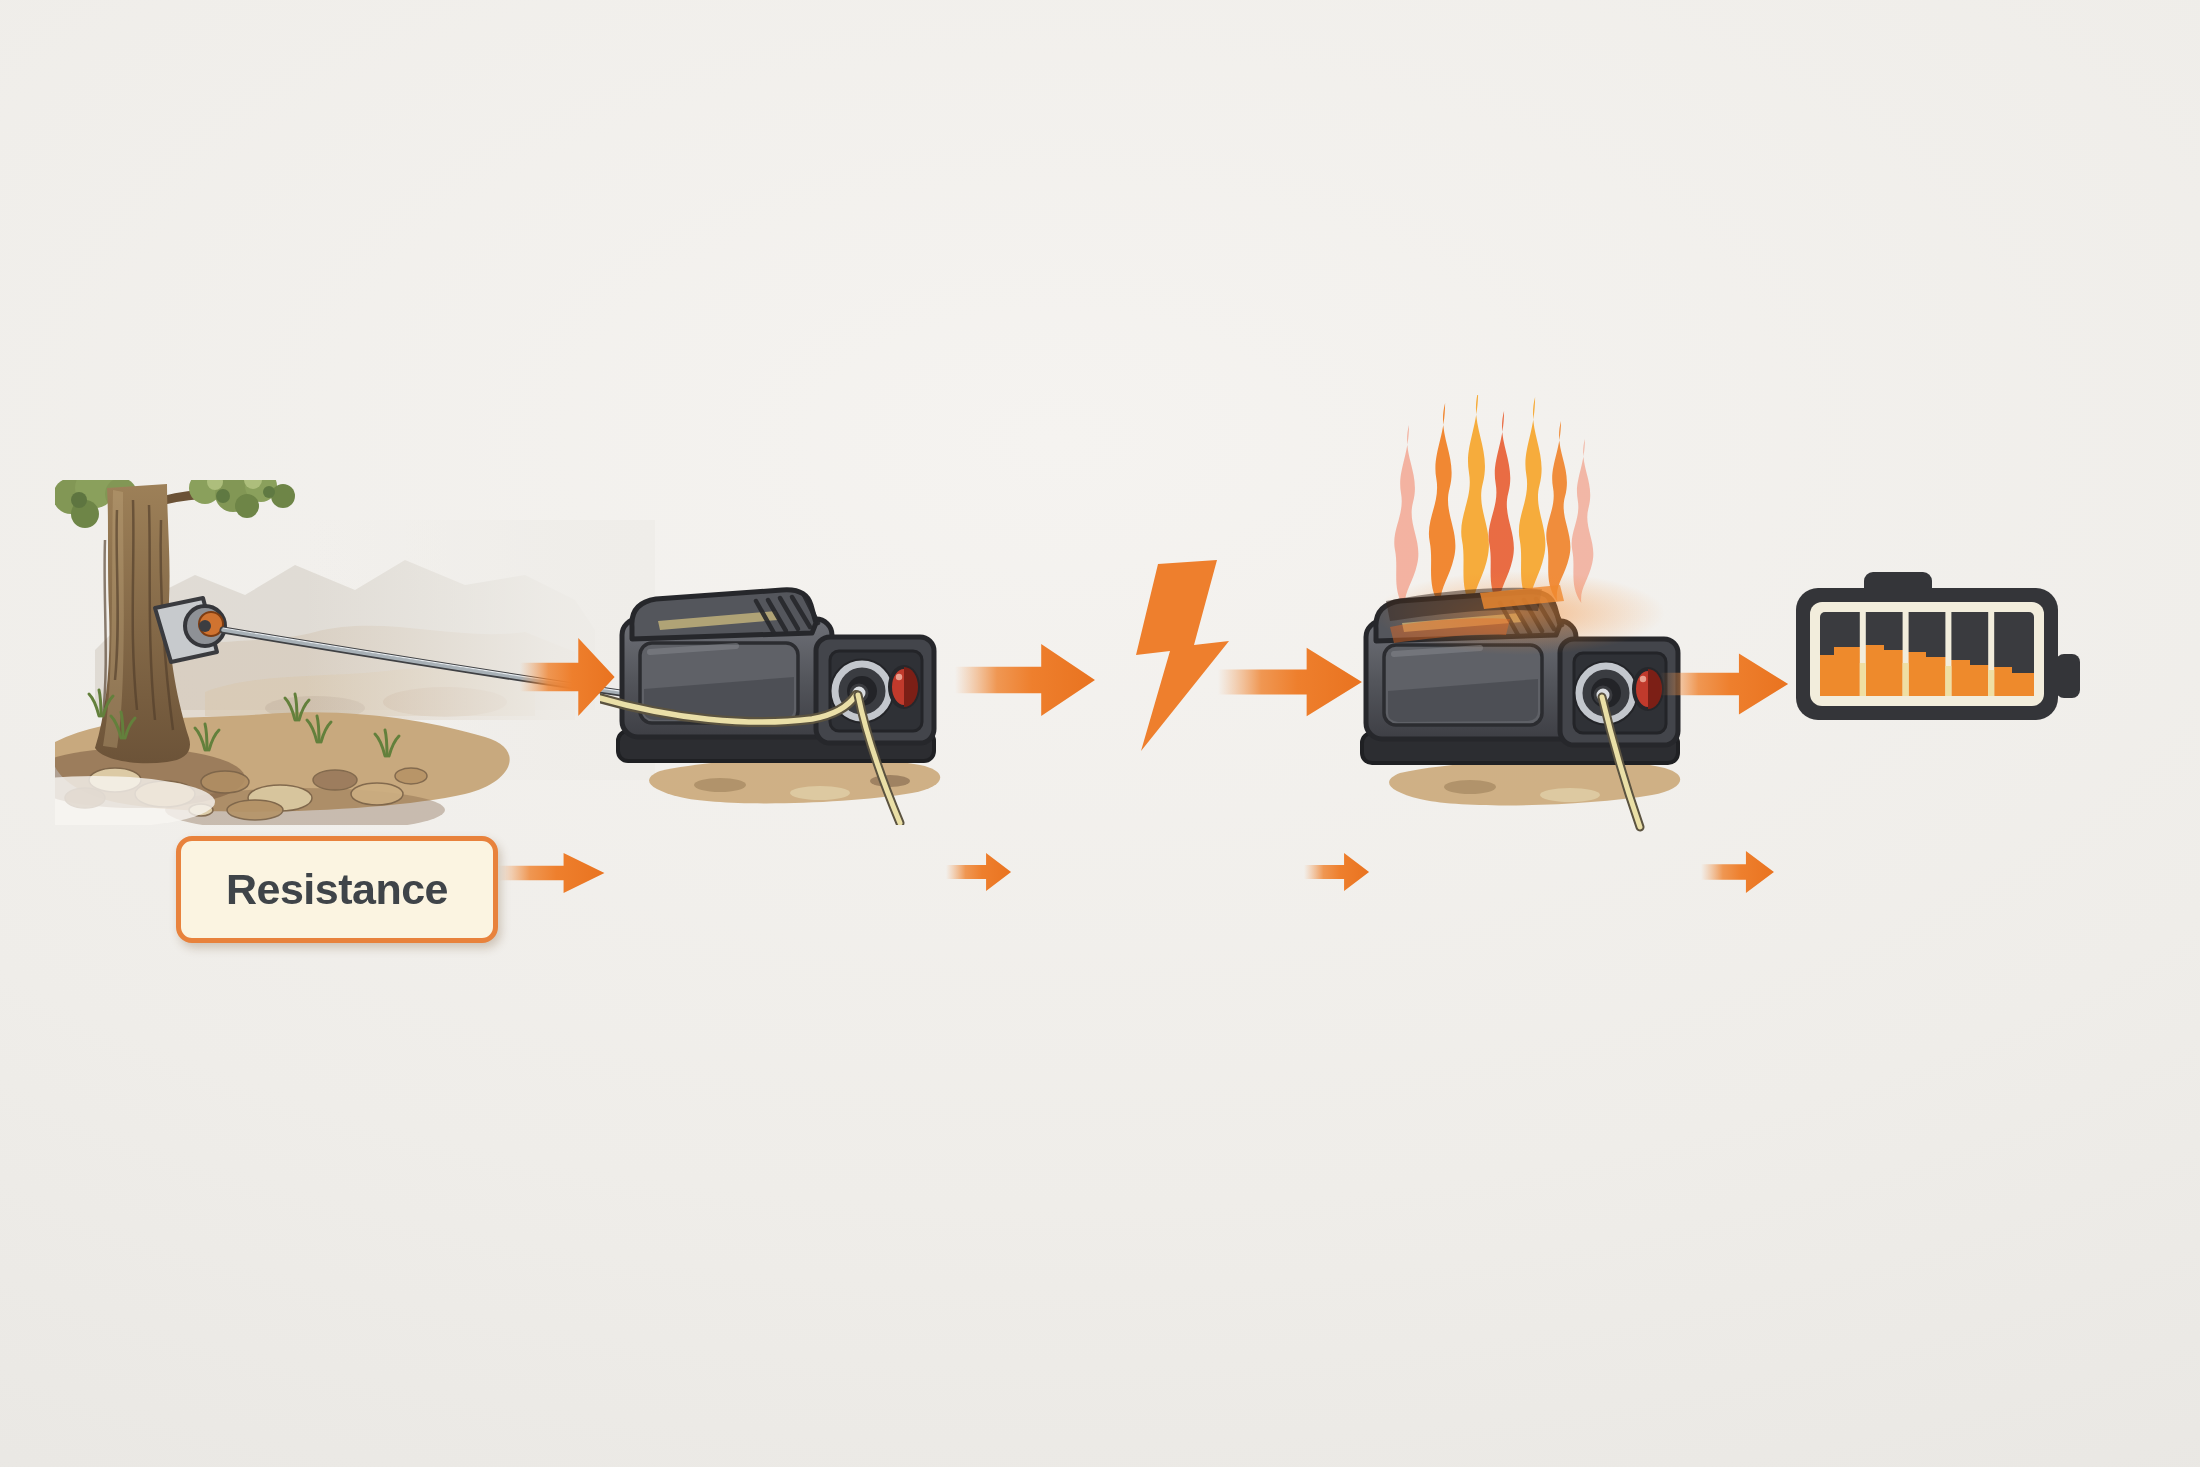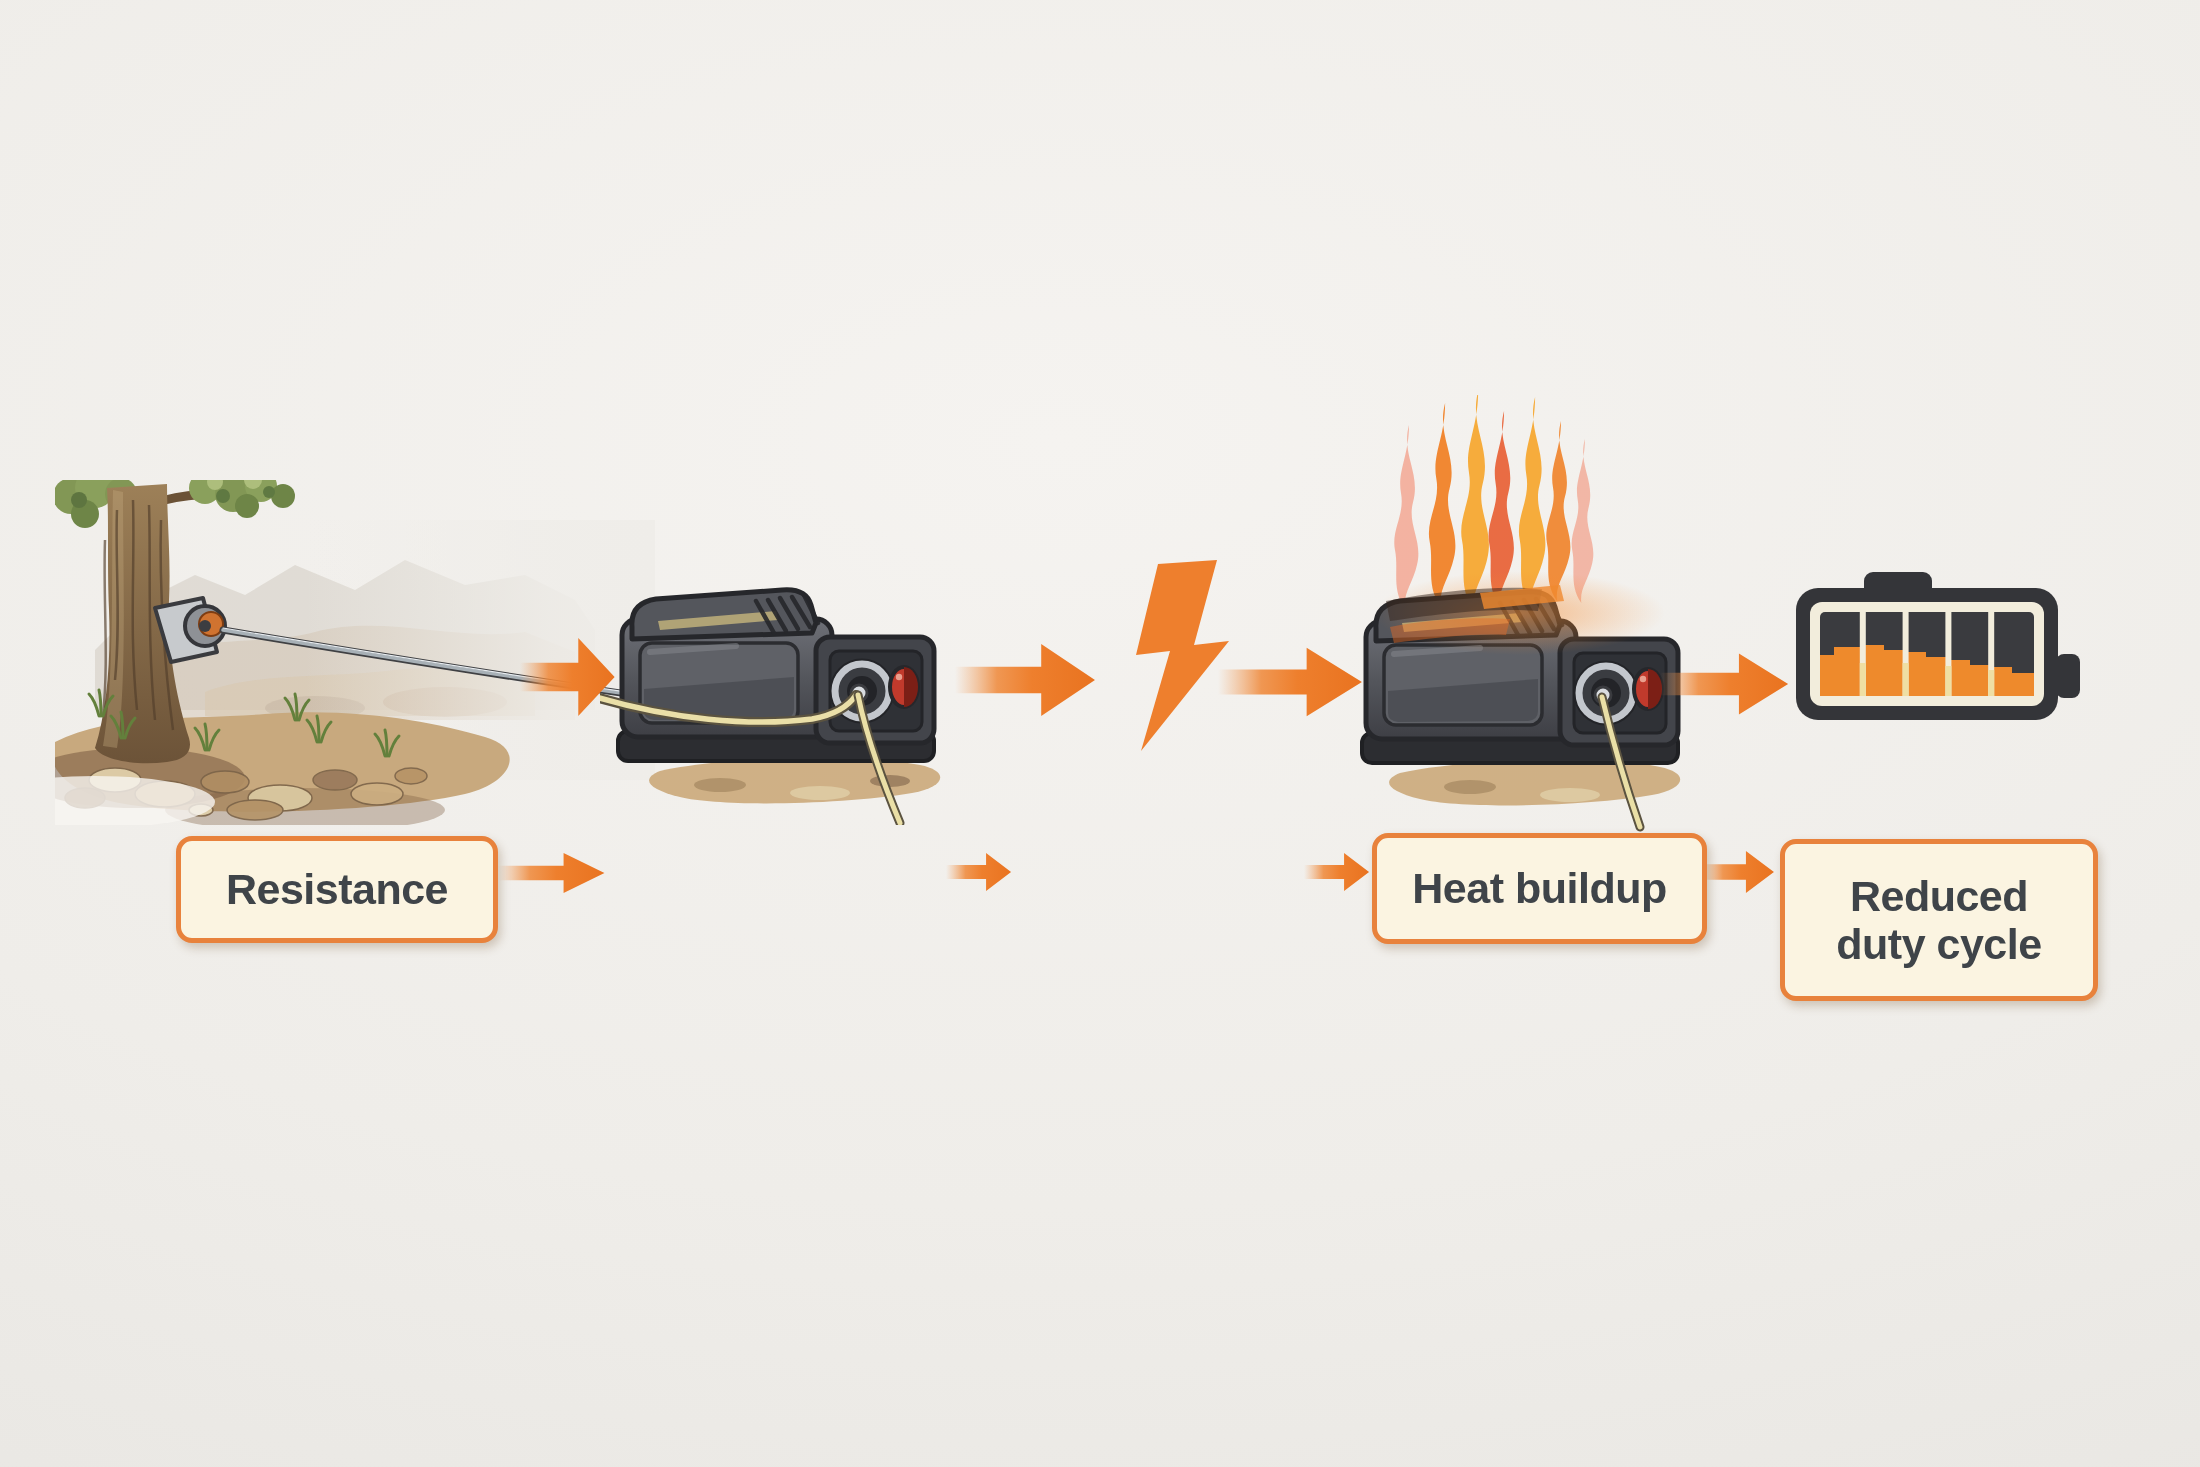--- a/index.html
+++ b/index.html
@@ -285,20 +285,14 @@
   <svg class="arrow" style="left:1304px;top:852px" width="66" height="40" viewBox="0 0 140 80" preserveAspectRatio="none">
       <use href="#arrowShape"></use>
     </svg>
   <svg class="arrow" style="left:1701px;top:850px" width="74" height="44" viewBox="0 0 140 80" preserveAspectRatio="none">
       <use href="#arrowShape"></use>
     </svg>
 
   <div class="step-box" id="box-resistance" style="left:176px;top:819px;width:312px;height:97px">
     <span class="lbl">Resistance</span>
   </div>
-  <div class="step-box" id="box-heat-buildup" style="left:1372px;top:816px;width:325px;height:101px">
-    <span class="lbl">Heat buildup</span>
-  </div>
-  <div class="step-box" id="box-reduced-duty-cycle" style="left:1780px;top:822px;width:308px;height:152px">
-    <span class="lbl">Reduced duty cycle</span>
-  </div>
 
 </div>
 
 </body></html>

